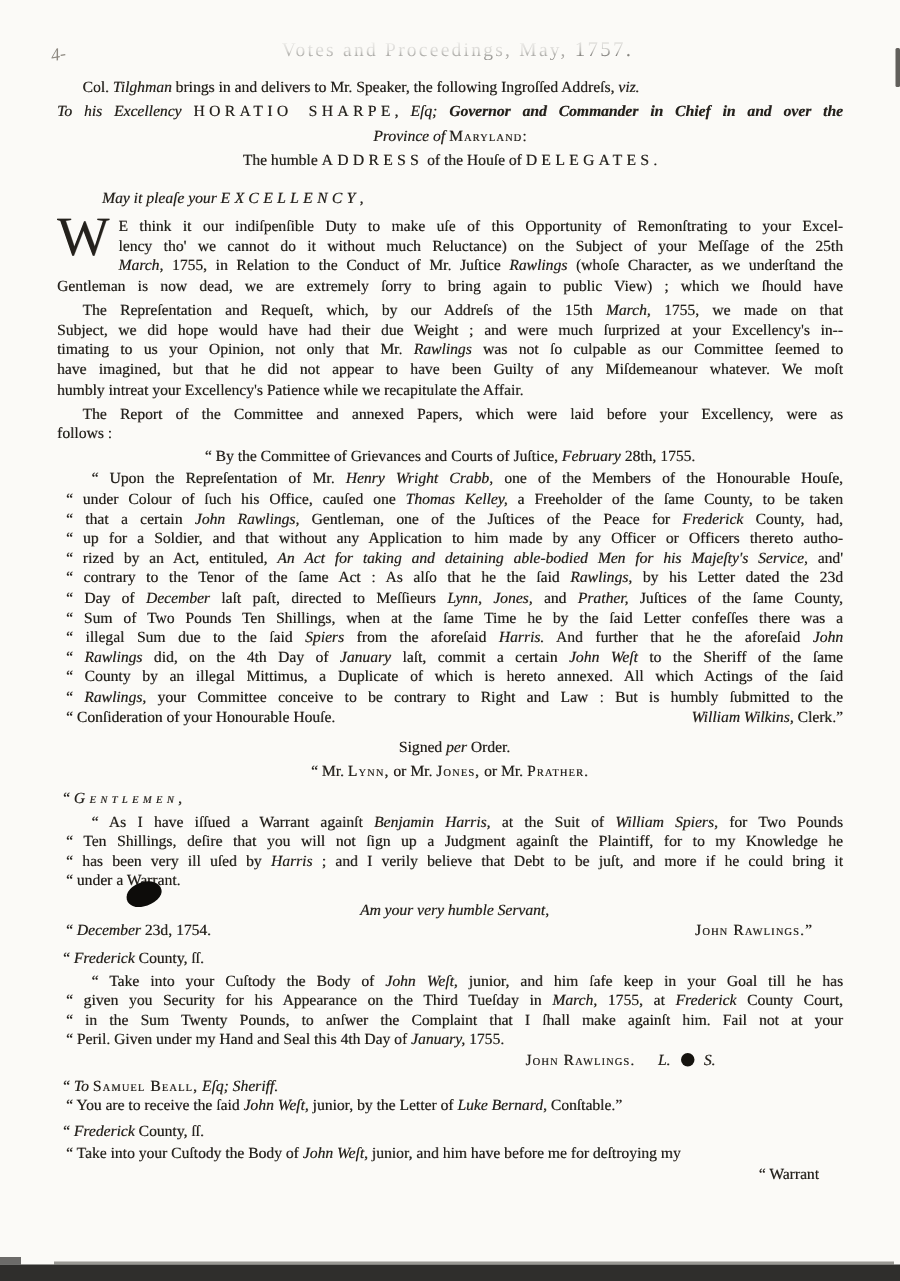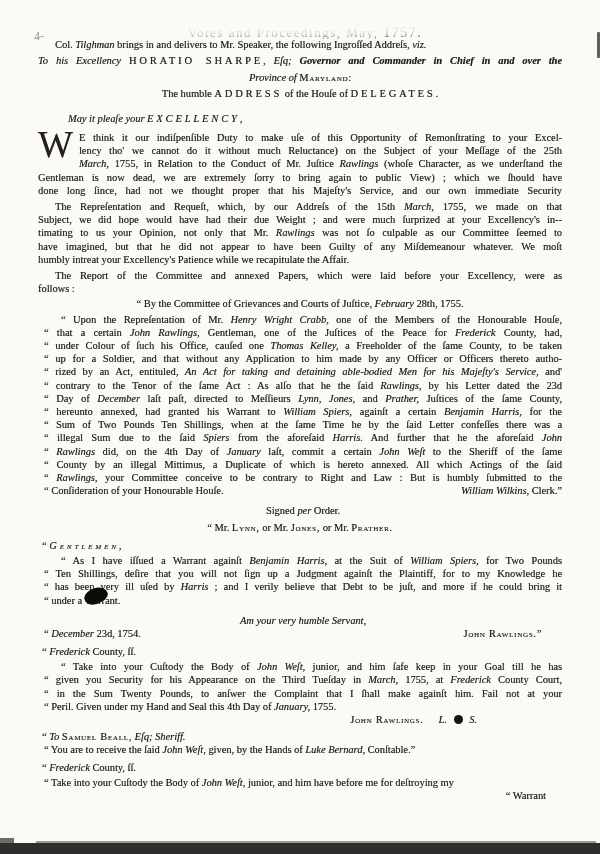--- a/index.html
+++ b/index.html
@@ -9,21 +9,21 @@
   .runhead{position:absolute;top:26px;left:90px;width:430px;text-align:center;
            font-size:13px;letter-spacing:1.5px;color:#4a4843;
            -webkit-mask-image:linear-gradient(to bottom,rgba(0,0,0,.06) 0%,rgba(0,0,0,.3) 55%,rgba(0,0,0,.95) 92%);
            mask-image:linear-gradient(to bottom,rgba(0,0,0,.06) 0%,rgba(0,0,0,.3) 55%,rgba(0,0,0,.95) 92%);}
   .runhead .faded{opacity:.6;filter:blur(.35px);}
   .runhead .year{opacity:.95;font-size:14px;}
   .margin-mark{position:absolute;left:34px;top:30px;font-size:12px;color:#7b766d;
                font-style:italic;transform:rotate(-10deg);opacity:.85;}
   .edge-tick{position:absolute;right:0;top:32px;width:3px;height:26px;background:#45433f;
              opacity:.85;border-radius:1px;}
-  .content{position:absolute;left:38px;top:32px;width:524px;
+  .content{position:absolute;left:38px;top:46px;width:524px;
            text-shadow:.3px 0 0 rgba(36,33,28,.55);}
   .line{text-align:justify;text-align-last:justify;min-height:13.2px;}
   .short{text-align-last:left;}
   .center{text-align:center;text-align-last:center;}
   .right{text-align:right;text-align-last:right;}
   .ind{text-indent:17px;}
   .ind20{margin-left:4px;}
   .ind30{margin-left:30px;}
   .i{font-style:italic;}
   .b{font-weight:bold;}
@@ -104,25 +104,20 @@
               
             <span class=" i">March,</span><span> 1755, in Relation to the Conduct of Mr. Juſtice </span><span class=" i">Rawlings</span><span> (whoſe Character, as we underſtand the</span></span>
           </div>
 
           <div class="line">
             <span>
               
             <span>Gentleman is now dead, we are extremely ſorry to bring again to public View) ; which we ſhould have</span></span>
           </div>
 
-          <div class="line">
-            <span>
-              
-            <span>done long ſince, had not we thought proper that his Majeſty's Service, and our own immediate Security</span></span>
-          </div>
 
         </div>
     </div>
 
     <div class="mt3">
 
         <div class="line ind">
           <span>
             
           <span>The Repreſentation and Requeſt, which, by our Addreſs of the 15th </span><span class=" i">March,</span><span> 1755, we made on that</span></span>
@@ -176,32 +171,32 @@
 
         <div class="line ind">
           <span>
             
           <span>“ Upon the Repreſentation of Mr. </span><span class=" i">Henry Wright Crabb,</span><span> one of the Members of the Honourable Houſe,</span></span>
         </div>
 
         <div class="line">
           <span>
             
+          <span>“ under Colour of ſuch his Office, cauſed one </span><span class=" i">Thomas Kelley,</span><span> a Freeholder of the ſame County, to be taken</span></span>
+        </div>
+
+        <div class="line">
+          <span>
+            
           <span>“ that a certain </span><span class=" i">John Rawlings,</span><span> Gentleman, one of the Juſtices of the Peace for </span><span class=" i">Frederick</span><span> County, had,</span></span>
         </div>
 
         <div class="line">
           <span>
             
-          <span>“ under Colour of ſuch his Office, cauſed one </span><span class=" i">Thomas Kelley,</span><span> a Freeholder of the ſame County, to be taken</span></span>
-        </div>
-
-        <div class="line">
-          <span>
-            
           <span>“ up for a Soldier, and that without any Application to him made by any Officer or Officers thereto autho-</span></span>
         </div>
 
         <div class="line">
           <span>
             
           <span>“ rized by an Act, entituled, </span><span class=" i">An Act for taking and detaining able-bodied Men for his Majeſty's Service,</span><span> and'</span></span>
         </div>
 
         <div class="line">
@@ -209,25 +204,20 @@
             
           <span>“ contrary to the Tenor of the ſame Act :  As alſo that he the ſaid </span><span class=" i">Rawlings,</span><span> by his Letter dated the 23d</span></span>
         </div>
 
         <div class="line">
           <span>
             
           <span>“ Day of </span><span class=" i">December</span><span> laſt paſt, directed to Meſſieurs </span><span class=" i">Lynn, Jones,</span><span> and </span><span class=" i">Prather,</span><span> Juſtices of the ſame County,</span></span>
         </div>
 
-        <div class="line">
-          <span>
-            
-          <span>“ hereunto annexed, had granted his Warrant to </span><span class=" i">William Spiers,</span><span> againſt a certain </span><span class=" i">Benjamin Harris,</span><span> for the</span></span>
-        </div>
 
         <div class="line">
           <span>
             
           <span>“ Sum of Two Pounds Ten Shillings, when at the ſame Time he by the ſaid Letter confeſſes there was a</span></span>
         </div>
 
         <div class="line">
           <span>
             
@@ -347,21 +337,21 @@
       <span class="i g2">L.</span>
       <span class="seal"></span>
       <span class="i">S.</span>
     </div>
 
     <div class="line ind20 short mt4">
       
     <span>“ </span><span class=" i">To </span><span class=" sc">Samuel Beall,</span><span> </span><span class=" i">Eſq; Sheriff.</span></div>
     <div class="line short qblock">
       
-    <span>“ You are to receive the ſaid </span><span class=" i">John Weſt,</span><span> given, by the Hands of </span><span class=" i">Luke Bernard,</span><span> Conſtable.”</span></div>
+    <span>“ You are to receive the ſaid </span><span class=" i">John Weſt,</span><span> junior, by the Letter of </span><span class=" i">Luke Bernard,</span><span> Conſtable.”</span></div>
 
     <div class="line ind20 short mt4">
       
     <span>“ </span><span class=" i">Frederick</span><span> County, ſſ.</span></div>
     <div class="line short qblock mt2">
       
     <span>“ Take into your Cuſtody the Body of </span><span class=" i">John Weſt,</span><span> junior, and him have before me for deſtroying my</span></div>
 
     <div class="line right short pr16">“ Warrant</div>
 

